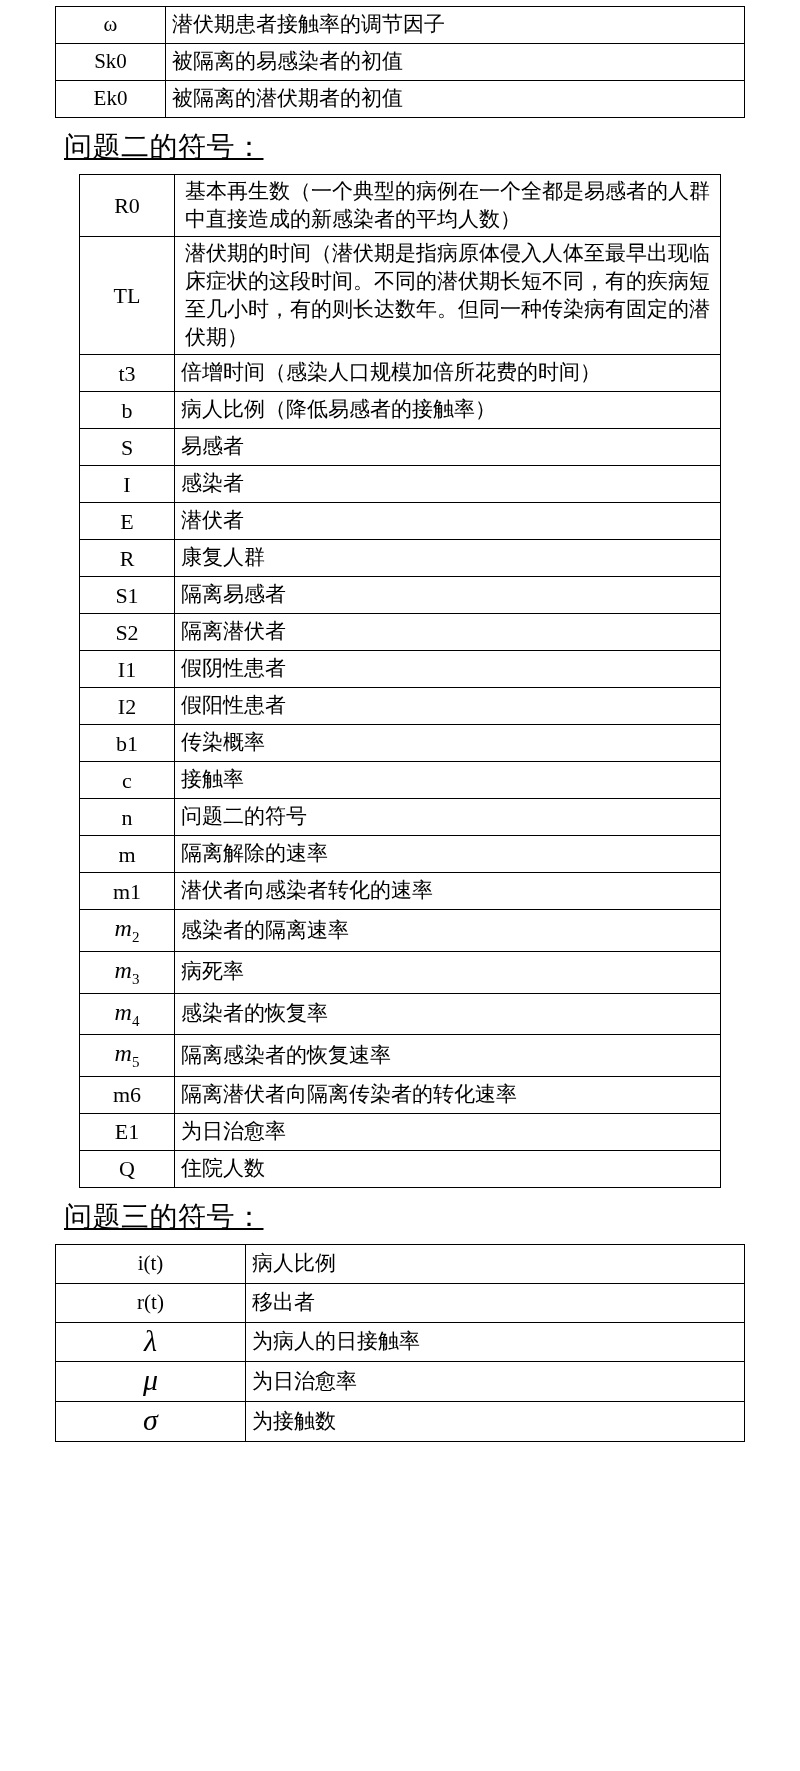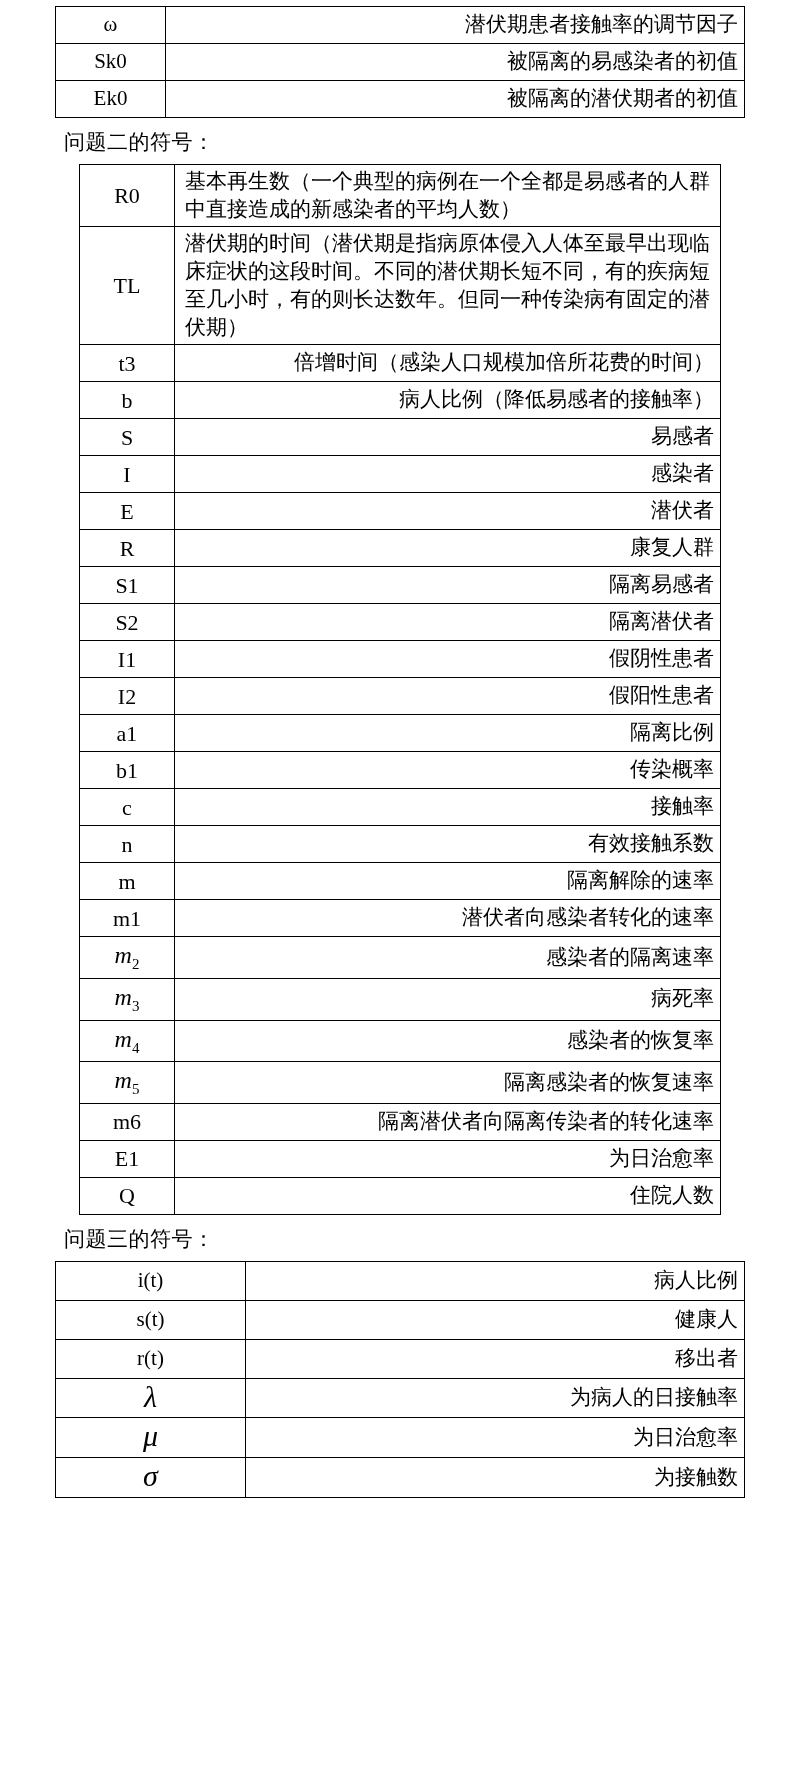--- a/index.html
+++ b/index.html
@@ -30,31 +30,32 @@
     padding: 3px 6px;
     vertical-align: middle;
     font-size: 21px;
     line-height: 1.32;
   }
   td.key {
     text-align: center;
     white-space: nowrap;
   }
   td.val {
-    text-align: right;
+    text-align: left;
   }
   td.val.just {
     text-align: left;
     padding-left: 10px;
     padding-right: 10px;
   }
   .section-label {
-    font-size: 21px;
+    font-size: 28px;
     margin: 10px 0 8px 64px;
     letter-spacing: 0.5px;
+    text-decoration: underline;
   }
   
   table.t1 { width: 690px; }
   table.t1 col.c1 { width: 110px; }
   table.t1 td { height: 30px; }
 
   
   table.t2 { width: 642px; }
   table.t2 col.c1 { width: 95px; }
   table.t2 td { height: 30px; }
@@ -157,34 +158,30 @@
       </tr>
       <tr>
         <td class="key">I1</td>
         <td class="val">假阴性患者</td>
       </tr>
       <tr>
         <td class="key">I2</td>
         <td class="val">假阳性患者</td>
       </tr>
       <tr>
-        <td class="key">a1</td>
-        <td class="val">隔离比例</td>
-      </tr>
-      <tr>
         <td class="key">b1</td>
         <td class="val">传染概率</td>
       </tr>
       <tr>
         <td class="key">c</td>
         <td class="val">接触率</td>
       </tr>
       <tr>
         <td class="key">n</td>
-        <td class="val">有效接触系数</td>
+        <td class="val">问题二的符号</td>
       </tr>
       <tr>
         <td class="key">m</td>
         <td class="val">隔离解除的速率</td>
       </tr>
       <tr>
         <td class="key">m1</td>
         <td class="val">潜伏者向感染者转化的速率</td>
       </tr>
       <tr>
@@ -232,24 +229,20 @@
     <colgroup>
         <col class="c1">
         <col>
       </colgroup>
     <tbody>
       <tr>
         <td class="key">i(t)</td>
         <td class="val">病人比例</td>
       </tr>
       <tr>
-        <td class="key">s(t)</td>
-        <td class="val">健康人</td>
-      </tr>
-      <tr>
         <td class="key">r(t)</td>
         <td class="val">移出者</td>
       </tr>
       <tr>
         <td class="key">
           <span class="greek-big">λ</span>
         </td>
         <td class="val">为病人的日接触率</td>
       </tr>
       <tr>

